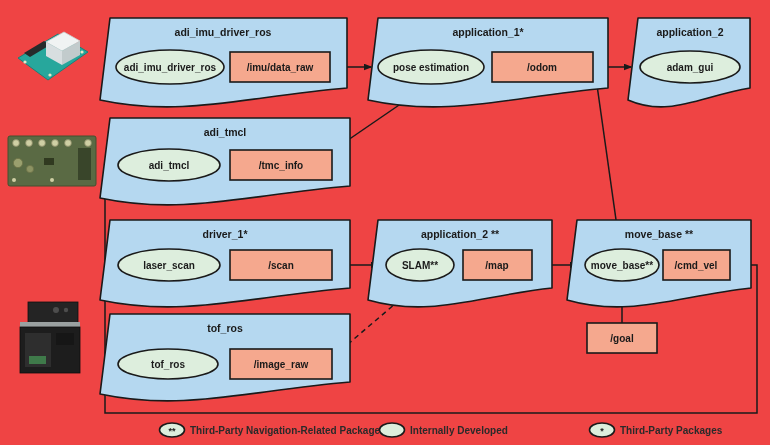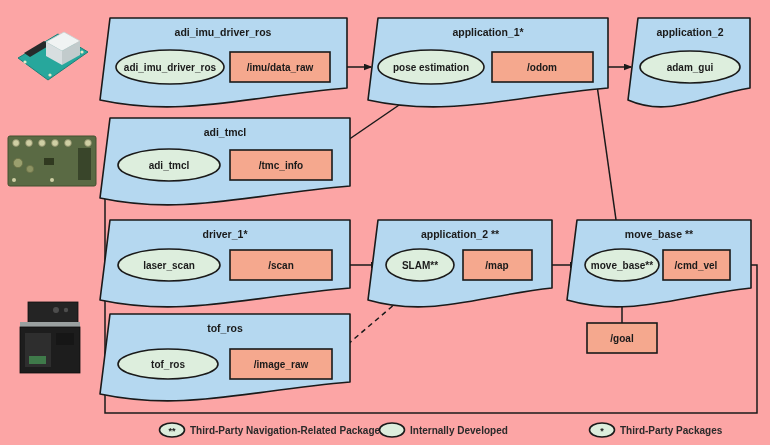--- a/index.html
+++ b/index.html
@@ -1,17 +1,17 @@
 <!DOCTYPE html>
 <html style="--package-fill: #b5d8f0; --node-fill: #ddeedd; --topic-fill: #f5a88e; --stroke: #1a1a1a;"><head>
 <meta charset="utf-8">
 <title>ROS Package Diagram</title>
 <style>
   html,body{margin:0;padding:0;background:#ffffff;}
-  #stage{position:relative;width:770px;height:445px;background:#fca5a5;overflow:hidden;
+  #stage{position:relative;width:770px;height:445px;background:#ef4444;overflow:hidden;
          font-family:"Liberation Sans", sans-serif;}
   svg{display:block;}
   .box{fill:var(--package-fill,#b5d8f0);stroke:var(--stroke,#1a1a1a);stroke-width:1.6;stroke-linejoin:round;}
   .node{fill:var(--node-fill,#ddeedd);stroke:var(--stroke,#1a1a1a);stroke-width:1.6;}
   .topic{fill:var(--topic-fill,#f5a88e);stroke:var(--stroke,#1a1a1a);stroke-width:1.6;}
   .title{font-size:10.5px;font-weight:bold;fill:#1a1a1a;text-anchor:middle;}
   .lbl{font-size:10px;font-weight:bold;fill:#1a1a1a;text-anchor:middle;}
   .leg{font-size:10px;font-weight:bold;fill:#2a2a2a;text-anchor:start;}
   .legsym{font-size:9px;font-weight:bold;fill:#1a1a1a;text-anchor:middle;}
   .edge{fill:none;stroke:#1a1a1a;stroke-width:1.5;}

